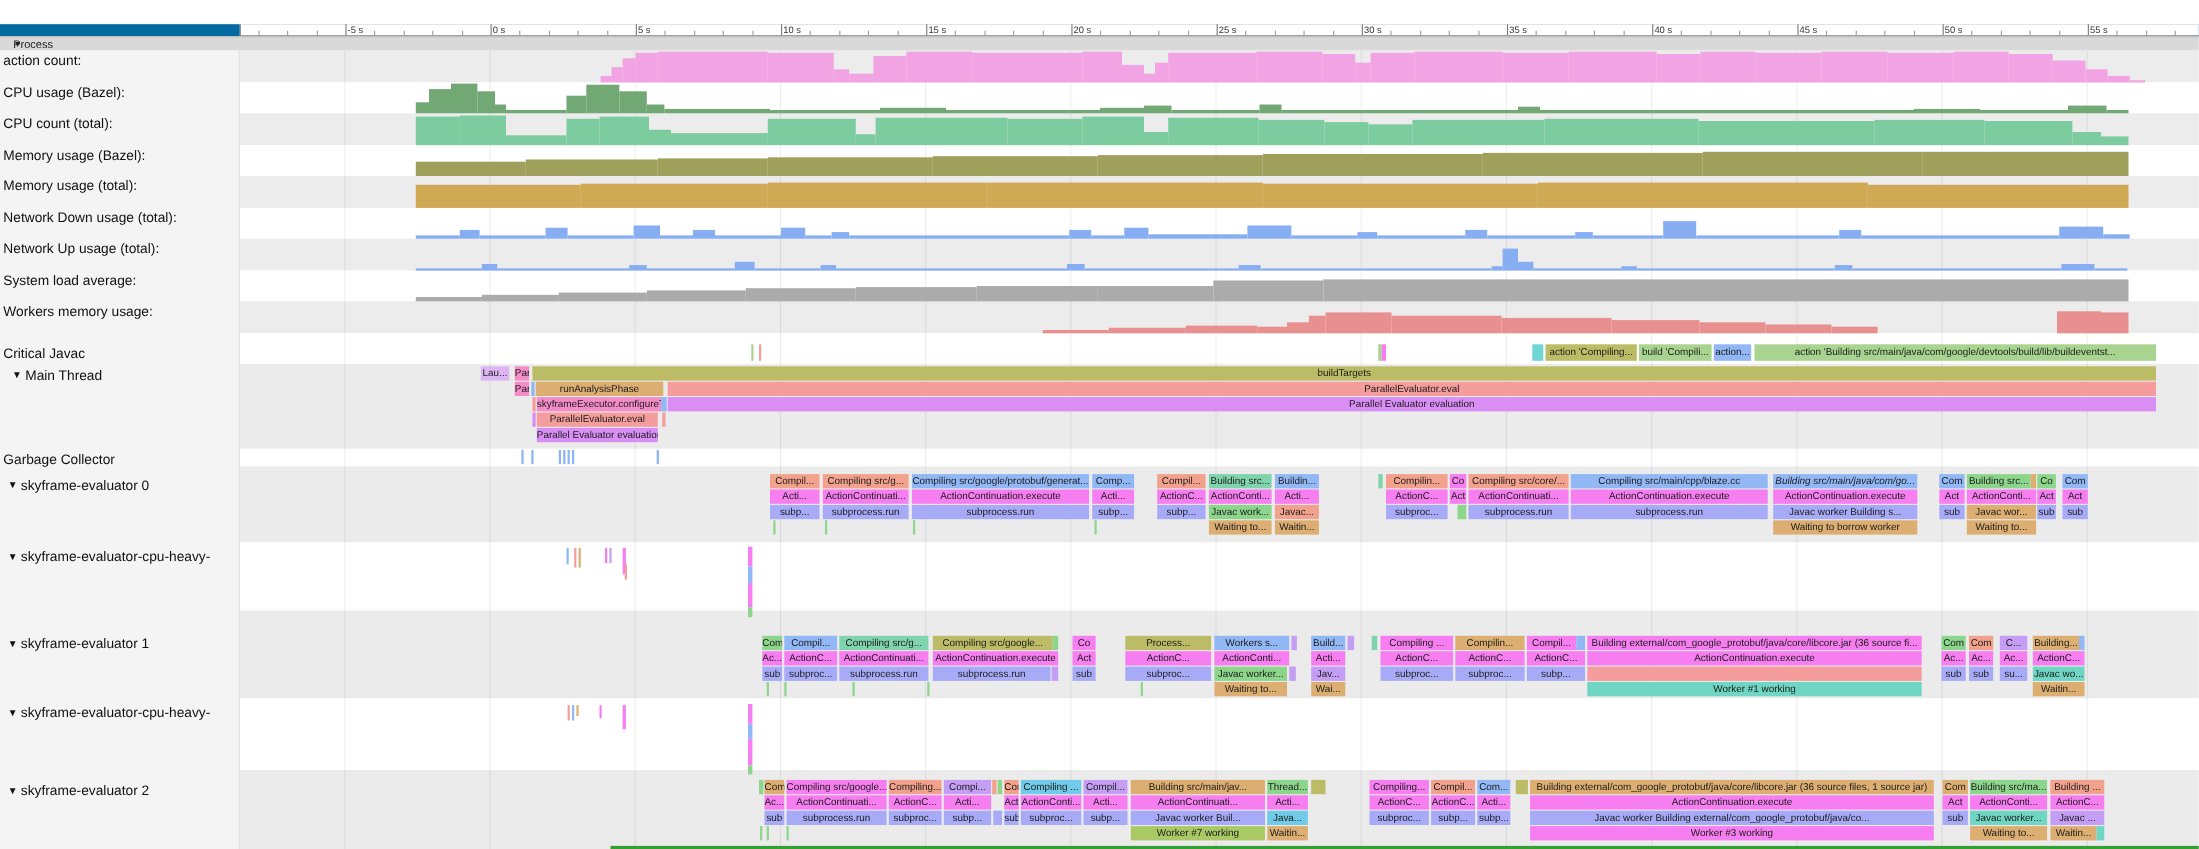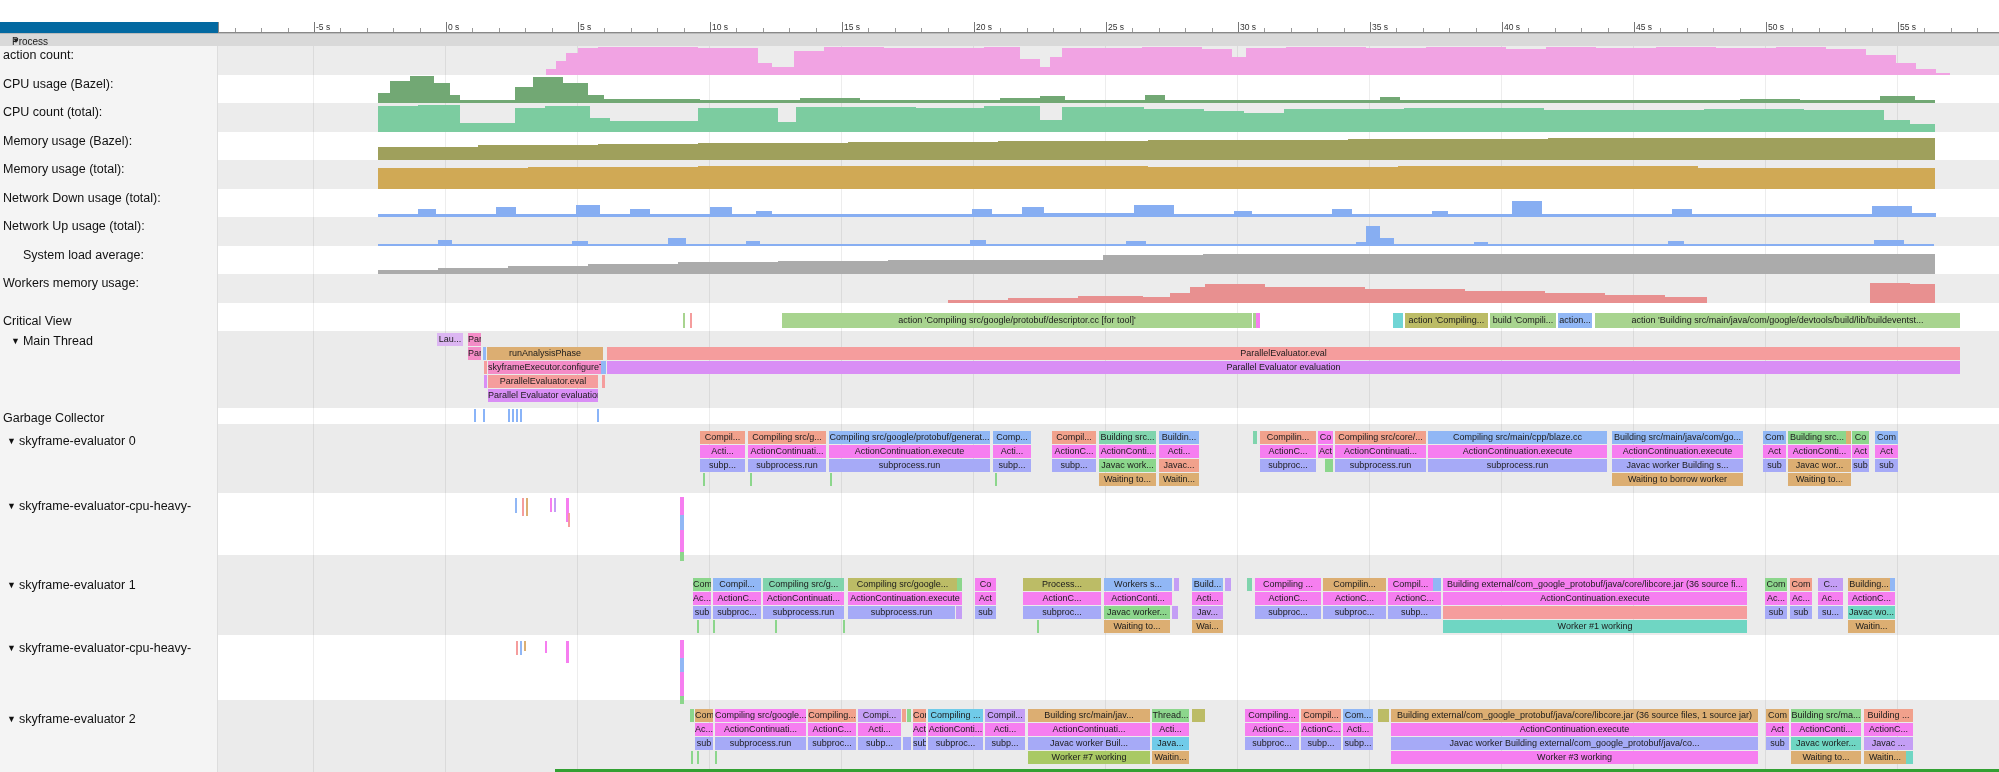--- a/index.html
+++ b/index.html
@@ -328,30 +328,30 @@
       <div class="cbar" style="left: 1265px; width: 100px; top: 287px; height: 16px; background: rgb(232, 144, 144);"></div>
       <div class="cbar" style="left: 1365px; width: 100px; top: 289px; height: 14px; background: rgb(232, 144, 144);"></div>
       <div class="cbar" style="left: 1465px; width: 80px; top: 291px; height: 12px; background: rgb(232, 144, 144);"></div>
       <div class="cbar" style="left: 1545px; width: 60px; top: 293px; height: 10px; background: rgb(232, 144, 144);"></div>
       <div class="cbar" style="left: 1605px; width: 60px; top: 295px; height: 8px; background: rgb(232, 144, 144);"></div>
       <div class="cbar" style="left: 1665px; width: 42px; top: 297px; height: 6px; background: rgb(232, 144, 144);"></div>
       <div class="cbar" style="left: 1870px; width: 40px; top: 283px; height: 20px; background: rgb(232, 144, 144);"></div>
       <div class="cbar" style="left: 1910px; width: 25px; top: 284px; height: 19px; background: rgb(232, 144, 144);"></div>
       <div class="slice" style="left: 683px; width: 2px; top: 313px; height: 15px; line-height: 15px; background: rgb(168, 212, 143);"></div>
       <div class="slice" style="left: 690px; width: 2px; top: 313px; height: 15px; line-height: 15px; background: rgb(245, 157, 157);"></div>
-      <div class="slice" style="left: 782px; width: 470px; top: 313px; height: 15px; line-height: 15px; background: rgb(168, 212, 143);">action 'Compiling src/google/protobuf/descriptor.cc [for tool]'</div>
       <div class="slice" style="left: 1253px; width: 3px; top: 313px; height: 15px; line-height: 15px; background: rgb(168, 212, 143);"></div>
       <div class="slice" style="left: 1256px; width: 4px; top: 313px; height: 15px; line-height: 15px; background: rgb(246, 126, 240);"></div>
       <div class="slice" style="left: 1393px; width: 10px; top: 313px; height: 15px; line-height: 15px; background: rgb(112, 213, 213);"></div>
       <div class="slice" style="left: 1405px; width: 83px; top: 313px; height: 15px; line-height: 15px; background: rgb(188, 188, 102);">action 'Compiling...</div>
       <div class="slice" style="left: 1490px; width: 66px; top: 313px; height: 15px; line-height: 15px; background: rgb(168, 212, 143);">build 'Compili...</div>
       <div class="slice" style="left: 1558px; width: 34px; top: 313px; height: 15px; line-height: 15px; background: rgb(145, 183, 245);">action...</div>
       <div class="slice" style="left: 1595px; width: 365px; top: 313px; height: 15px; line-height: 15px; background: rgb(168, 212, 143);">action 'Building src/main/java/com/google/devtools/build/lib/buildeventst...</div>
       <div class="slice" style="left: 437px; width: 26px; top: 333px; height: 13px; line-height: 13px; background: rgb(220, 182, 242);">Lau...</div>
       <div class="slice" style="left: 468px; width: 13px; top: 333px; height: 13px; line-height: 13px; background: rgb(244, 140, 199);">Par</div>
+      <div class="slice" style="left: 484px; width: 1476px; top: 333px; height: 13px; line-height: 13px; background: rgb(188, 188, 102);">buildTargets</div>
       <div class="slice" style="left: 468px; width: 13px; top: 347px; height: 13px; line-height: 13px; background: rgb(244, 140, 199);">Par</div>
       <div class="slice" style="left: 483px; width: 3px; top: 347px; height: 13px; line-height: 13px; background: rgb(145, 183, 245);"></div>
       <div class="slice" style="left: 487px; width: 116px; top: 347px; height: 13px; line-height: 13px; background: rgb(220, 174, 114);">runAnalysisPhase</div>
       <div class="slice" style="left: 607px; width: 1353px; top: 347px; height: 13px; line-height: 13px; background: rgb(245, 157, 157);">ParallelEvaluator.eval</div>
       <div class="slice" style="left: 484px; width: 3px; top: 361px; height: 13px; line-height: 13px; background: rgb(245, 157, 157);"></div>
       <div class="slice" style="left: 488px; width: 113px; top: 361px; height: 13px; line-height: 13px; background: rgb(244, 140, 199);">skyframeExecutor.configureTargets</div>
       <div class="slice" style="left: 601px; width: 5px; top: 361px; height: 13px; line-height: 13px; background: rgb(145, 183, 245);"></div>
       <div class="slice" style="left: 607px; width: 1353px; top: 361px; height: 13px; line-height: 13px; background: rgb(217, 142, 245);">Parallel Evaluator evaluation</div>
       <div class="slice" style="left: 484px; width: 3px; top: 375px; height: 13px; line-height: 13px; background: rgb(217, 142, 245);"></div>
       <div class="slice" style="left: 488px; width: 110px; top: 375px; height: 13px; line-height: 13px; background: rgb(245, 157, 157);">ParallelEvaluator.eval</div>
@@ -369,21 +369,21 @@
       <div class="slice" style="left: 829px; width: 161px; top: 431px; height: 13px; line-height: 13px; background: rgb(145, 183, 245);">Compiling src/google/protobuf/generat...</div>
       <div class="slice" style="left: 993px; width: 38px; top: 431px; height: 13px; line-height: 13px; background: rgb(145, 183, 245);">Comp...</div>
       <div class="slice" style="left: 1052px; width: 44px; top: 431px; height: 13px; line-height: 13px; background: rgb(241, 161, 140);">Compil...</div>
       <div class="slice" style="left: 1099px; width: 57px; top: 431px; height: 13px; line-height: 13px; background: rgb(128, 212, 173);">Building src...</div>
       <div class="slice" style="left: 1159px; width: 40px; top: 431px; height: 13px; line-height: 13px; background: rgb(145, 183, 245);">Buildin...</div>
       <div class="slice" style="left: 1253px; width: 4px; top: 431px; height: 13px; line-height: 13px; background: rgb(128, 212, 173);"></div>
       <div class="slice" style="left: 1260px; width: 56px; top: 431px; height: 13px; line-height: 13px; background: rgb(241, 161, 140);">Compilin...</div>
       <div class="slice" style="left: 1318px; width: 15px; top: 431px; height: 13px; line-height: 13px; background: rgb(246, 126, 240);">Co</div>
       <div class="slice" style="left: 1335px; width: 91px; top: 431px; height: 13px; line-height: 13px; background: rgb(241, 161, 140);">Compiling src/core/...</div>
       <div class="slice" style="left: 1428px; width: 179px; top: 431px; height: 13px; line-height: 13px; background: rgb(145, 183, 245);">Compiling src/main/cpp/blaze.cc</div>
-      <div class="slice" style="left: 1612px; width: 131px; top: 431px; height: 13px; line-height: 13px; background: rgb(145, 183, 245);">Building src/main/java/com/go...</div>
+      <div class="slice" style="left: 1612px; width: 131px; top: 431px; height: 13px; line-height: 13px; background: rgb(145, 183, 245); font-style: italic;">Building src/main/java/com/go...</div>
       <div class="slice" style="left: 1763px; width: 23px; top: 431px; height: 13px; line-height: 13px; background: rgb(145, 183, 245);">Com</div>
       <div class="slice" style="left: 1788px; width: 58px; top: 431px; height: 13px; line-height: 13px; background: rgb(140, 214, 140);">Building src...</div>
       <div class="slice" style="left: 1846px; width: 5px; top: 431px; height: 13px; line-height: 13px; background: rgb(220, 174, 114);"></div>
       <div class="slice" style="left: 1852px; width: 17px; top: 431px; height: 13px; line-height: 13px; background: rgb(140, 214, 140);">Co</div>
       <div class="slice" style="left: 1875px; width: 23px; top: 431px; height: 13px; line-height: 13px; background: rgb(145, 183, 245);">Com</div>
       <div class="slice" style="left: 700px; width: 45px; top: 445px; height: 13px; line-height: 13px; background: rgb(246, 126, 240);">Acti...</div>
       <div class="slice" style="left: 748px; width: 78px; top: 445px; height: 13px; line-height: 13px; background: rgb(246, 126, 240);">ActionContinuati...</div>
       <div class="slice" style="left: 829px; width: 161px; top: 445px; height: 13px; line-height: 13px; background: rgb(246, 126, 240);">ActionContinuation.execute</div>
       <div class="slice" style="left: 993px; width: 38px; top: 445px; height: 13px; line-height: 13px; background: rgb(246, 126, 240);">Acti...</div>
       <div class="slice" style="left: 1052px; width: 44px; top: 445px; height: 13px; line-height: 13px; background: rgb(246, 126, 240);">ActionC...</div>
@@ -573,23 +573,23 @@
       <div class="tickbar" style="left: 555px; width: 1444px; top: 769px; height: 3px; background: rgb(50, 160, 50);"></div>
     </div>
   <div class="gutter">
       <div class="trk-label" style="top: 2px;">action count:</div>
       <div class="trk-label" style="top: 31px;">CPU usage (Bazel):</div>
       <div class="trk-label" style="top: 59px;">CPU count (total):</div>
       <div class="trk-label" style="top: 88px;">Memory usage (Bazel):</div>
       <div class="trk-label" style="top: 116px;">Memory usage (total):</div>
       <div class="trk-label" style="top: 145px;">Network Down usage (total):</div>
       <div class="trk-label" style="top: 173px;">Network Up usage (total):</div>
-      <div class="trk-label" style="top: 202px; margin-left: 20px;">System load average:</div>
+      <div class="trk-label" style="top: 202px;">System load average:</div>
       <div class="trk-label" style="top: 230px;">Workers memory usage:</div>
-      <div class="trk-label" style="top: 268px;">Critical View</div>
+      <div class="trk-label" style="top: 268px;">Critical Javac</div>
       <div class="trk-label" style="top: 288px; left: 11px;"><span class="tri">▼</span>Main Thread</div>
       <div class="trk-label" style="top: 365px;">Garbage Collector</div>
       <div class="trk-label" style="top: 388px; left: 7px;"><span class="tri">▼</span>skyframe-evaluator 0</div>
       <div class="trk-label" style="top: 453px; left: 7px;"><span class="tri">▼</span>skyframe-evaluator-cpu-heavy-</div>
       <div class="trk-label" style="top: 532px; left: 7px;"><span class="tri">▼</span>skyframe-evaluator 1</div>
       <div class="trk-label" style="top: 595px; left: 7px;"><span class="tri">▼</span>skyframe-evaluator-cpu-heavy-</div>
       <div class="trk-label" style="top: 666px; left: 7px;"><span class="tri">▼</span>skyframe-evaluator 2</div>
     </div>
 </div>
 

